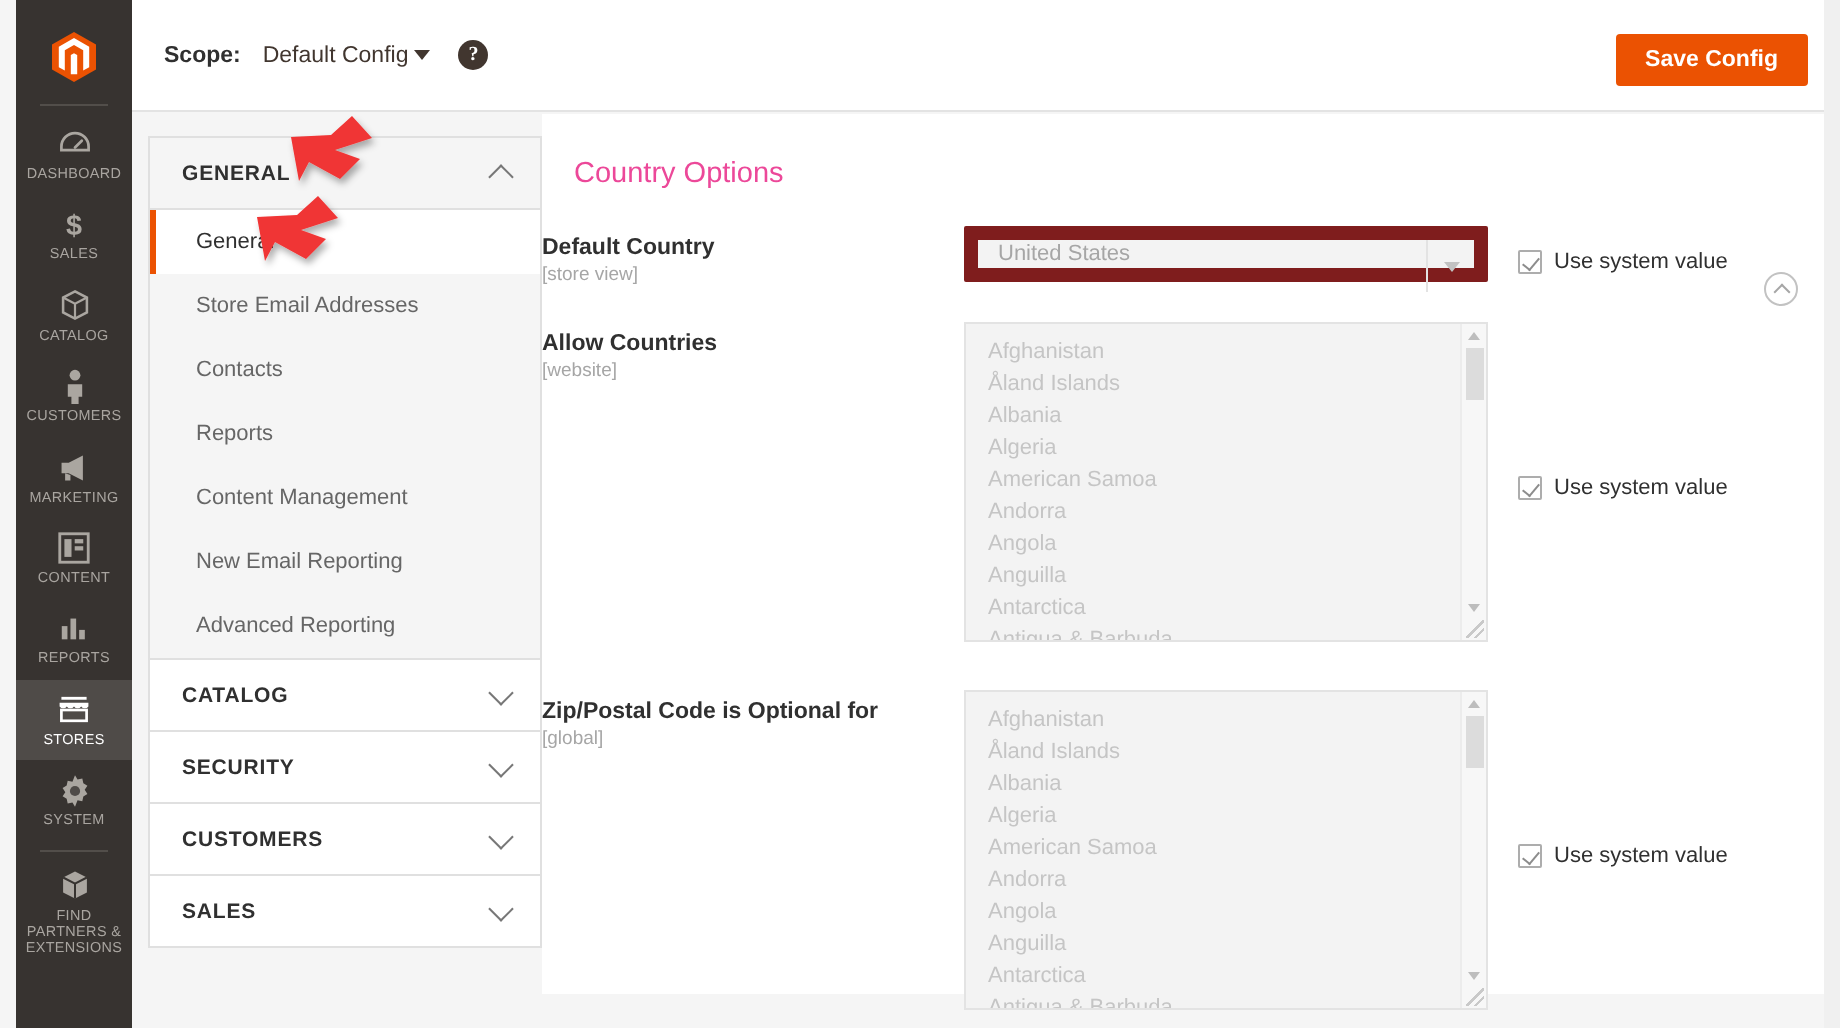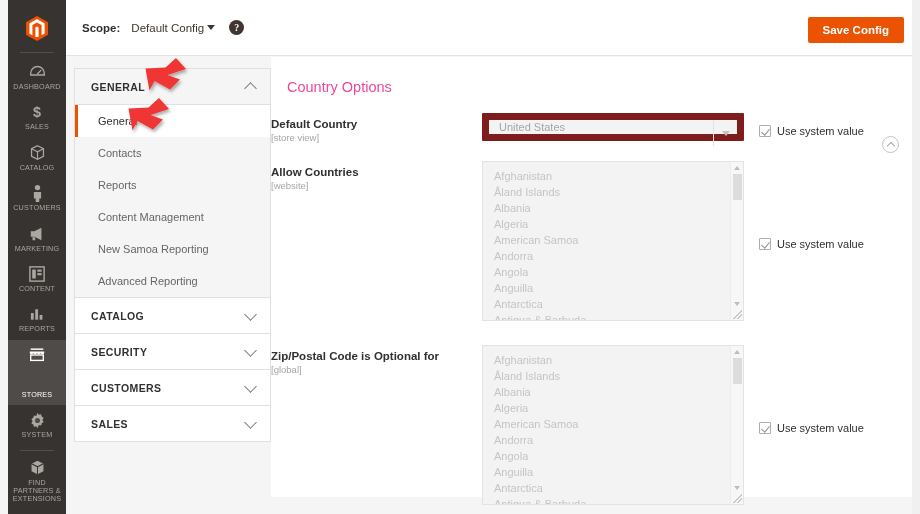--- a/index.html
+++ b/index.html
@@ -49,21 +49,21 @@
   }
   .nav-label {
     font-size: 7.2px;
     color: #a9a5a0;
     letter-spacing: 0.2px;
     text-align: center;
     line-height: 8.4px;
     text-transform: uppercase;
     max-width: 56px;
   }
-  .nav-item.active .nav-label { color: #fff; margin-top: 25px; }
+  .nav-item.active .nav-label { color: #fff; }
   .nav-item.active .nav-icon { color: #fff; }
   .nav-sep { width: 34px; height:1px; background:#524e4a; margin: 4px 0 2px 0; }
 
   
   .topbar {
     position: absolute; left: 66px; top: 0;
     width: 854px; height: 56px;
     background: #fff;
     border-bottom: 1px solid #e3e3e3;
     display: flex; align-items: center;
@@ -418,24 +418,25 @@
   </div>
 
   <div class="config-nav">
 
     <div class="cfg-section-head open">
       <span class="cfg-section-title">GENERAL</span>
       <span class="chev up"></span>
     </div>
     <div class="cfg-sub-list">
       <div class="cfg-sub-item active">General</div>
+      <div class="cfg-sub-item">Store Email Addresses</div>
       <div class="cfg-sub-item">Contacts</div>
       <div class="cfg-sub-item">Reports</div>
       <div class="cfg-sub-item">Content Management</div>
-      <div class="cfg-sub-item">New Samoa Reporting</div>
+      <div class="cfg-sub-item">New Email Reporting</div>
       <div class="cfg-sub-item">Advanced Reporting</div>
     </div>
 
     <div class="cfg-section-head" style="background:#fff">
       <span class="cfg-section-title">CATALOG</span>
       <span class="chev down"></span>
     </div>
     <div class="cfg-section-head" style="background:#fff">
       <span class="cfg-section-title">SECURITY</span>
       <span class="chev down"></span>

